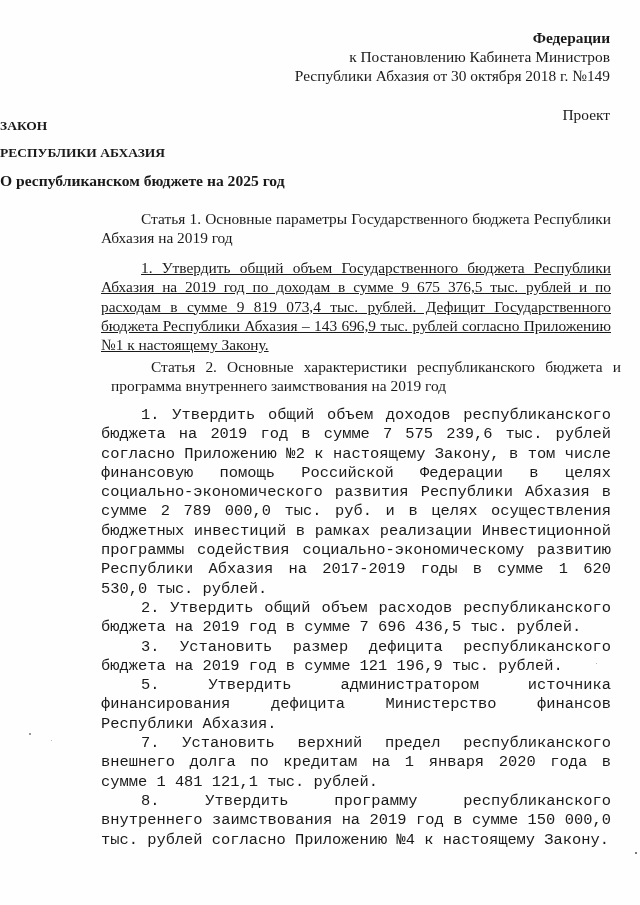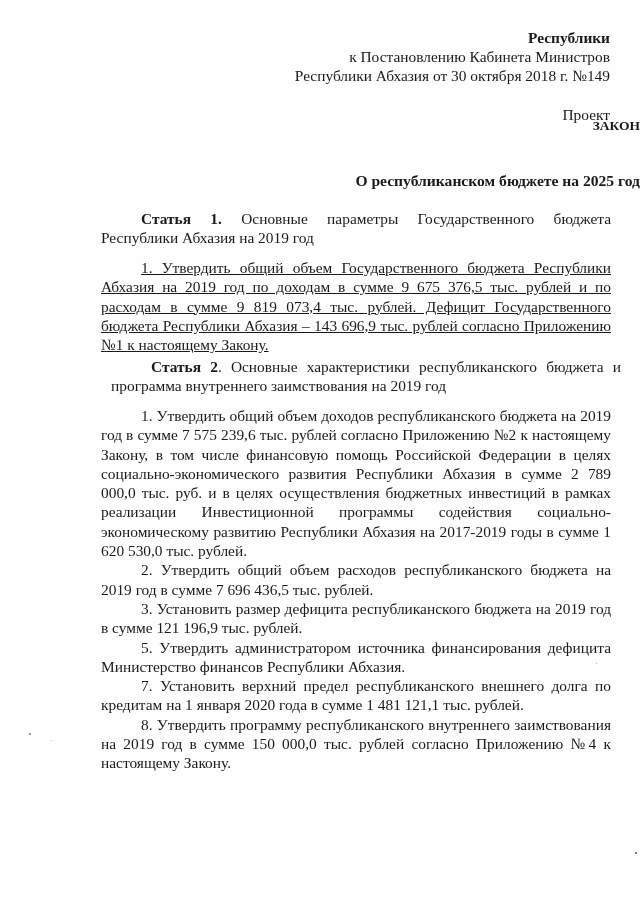--- a/index.html
+++ b/index.html
@@ -35,67 +35,68 @@
     .project-label {
       position: absolute;
       right: 30px;
       top: 90px;
       font-size: 15.4px;
       margin-top: 16px;
     }
     .law-title {
       position: absolute;
       left: 0; width: 640px;
-      text-align: right;
+      text-align: left;
       font-weight: bold;
     }
     .law-title.t1 { top: 118px; font-size: 13.5px; }
     .law-title.t2 { top: 145px; font-size: 13.5px; }
     .law-title.t3 { top: 172px; font-size: 15.6px; }
 
     .body-text {
       position: absolute;
       left: 101px;
       width: 510px;
       font-size: 15.4px;
       line-height: 19.3px;
       text-align: justify;
     }
     .body-text p {
       margin: 0;
       text-indent: 40px;
     }
     .article-heading .article-label {
-      font-weight: bold;
+      font-weight: normal;
     }
     .art1-heading { top: 209px; }
     .art1-item1 { top: 258px; text-decoration: underline; }
     .art2-heading { top: 357px; margin-left: 10px; }
-    .art2-items { top: 406px; }
+    .art2-items { top: 406px; font-family: Liberation Mono, monospace; }
 
     .speck {
       position: absolute;
       background: #777;
       border-radius: 50%;
     }
   </style>
 </head>
 <body>
 
 <div class="page">
 
   <div class="header-block">
-    <div class="appendix-title">Республики</div>
+    <div class="appendix-title">Федерации</div>
     <div>к Постановлению Кабинета Министров</div>
     <div>Республики Абхазия от 30 октября 2018 г. №149</div>
   </div>
 
   <div class="project-label">Проект</div>
 
   <div class="law-title t1">ЗАКОН</div>
+  <div class="law-title t2">РЕСПУБЛИКИ АБХАЗИЯ</div>
   <div class="law-title t3">О республиканском бюджете на 2025 год</div>
 
   <div class="body-text art1-heading article-heading">
     <p><span class="article-label">Статья 1.</span><span> Основные параметры Государственного бюджета Республики Абхазия на 2019 год</span></p>
   </div>
 
   <div class="body-text art1-item1">
     <p>1. Утвердить общий объем Государственного бюджета Республики Абхазия на 2019 год по доходам в сумме 9 675 376,5 тыс. рублей и по расходам в сумме 9 819 073,4 тыс. рублей. Дефицит Государственного бюджета Республики Абхазия – 143 696,9 тыс. рублей согласно Приложению №1 к настоящему Закону.</p>
   </div>
 

